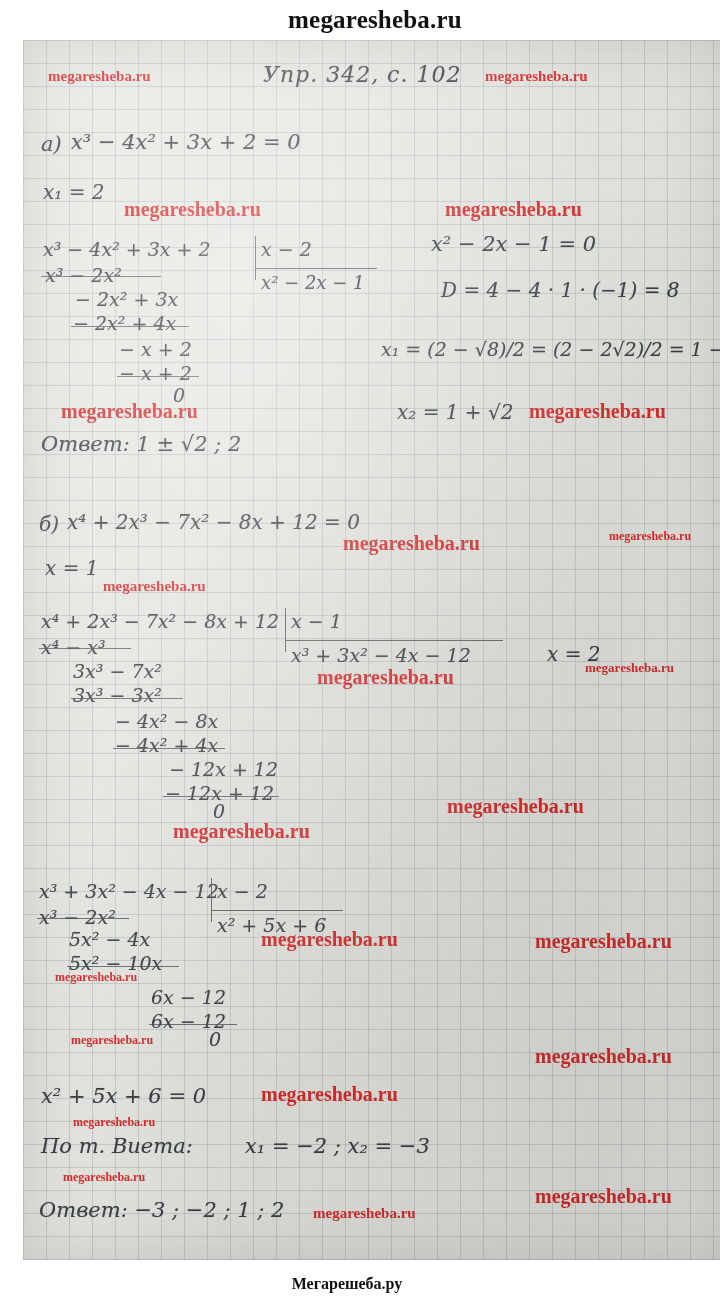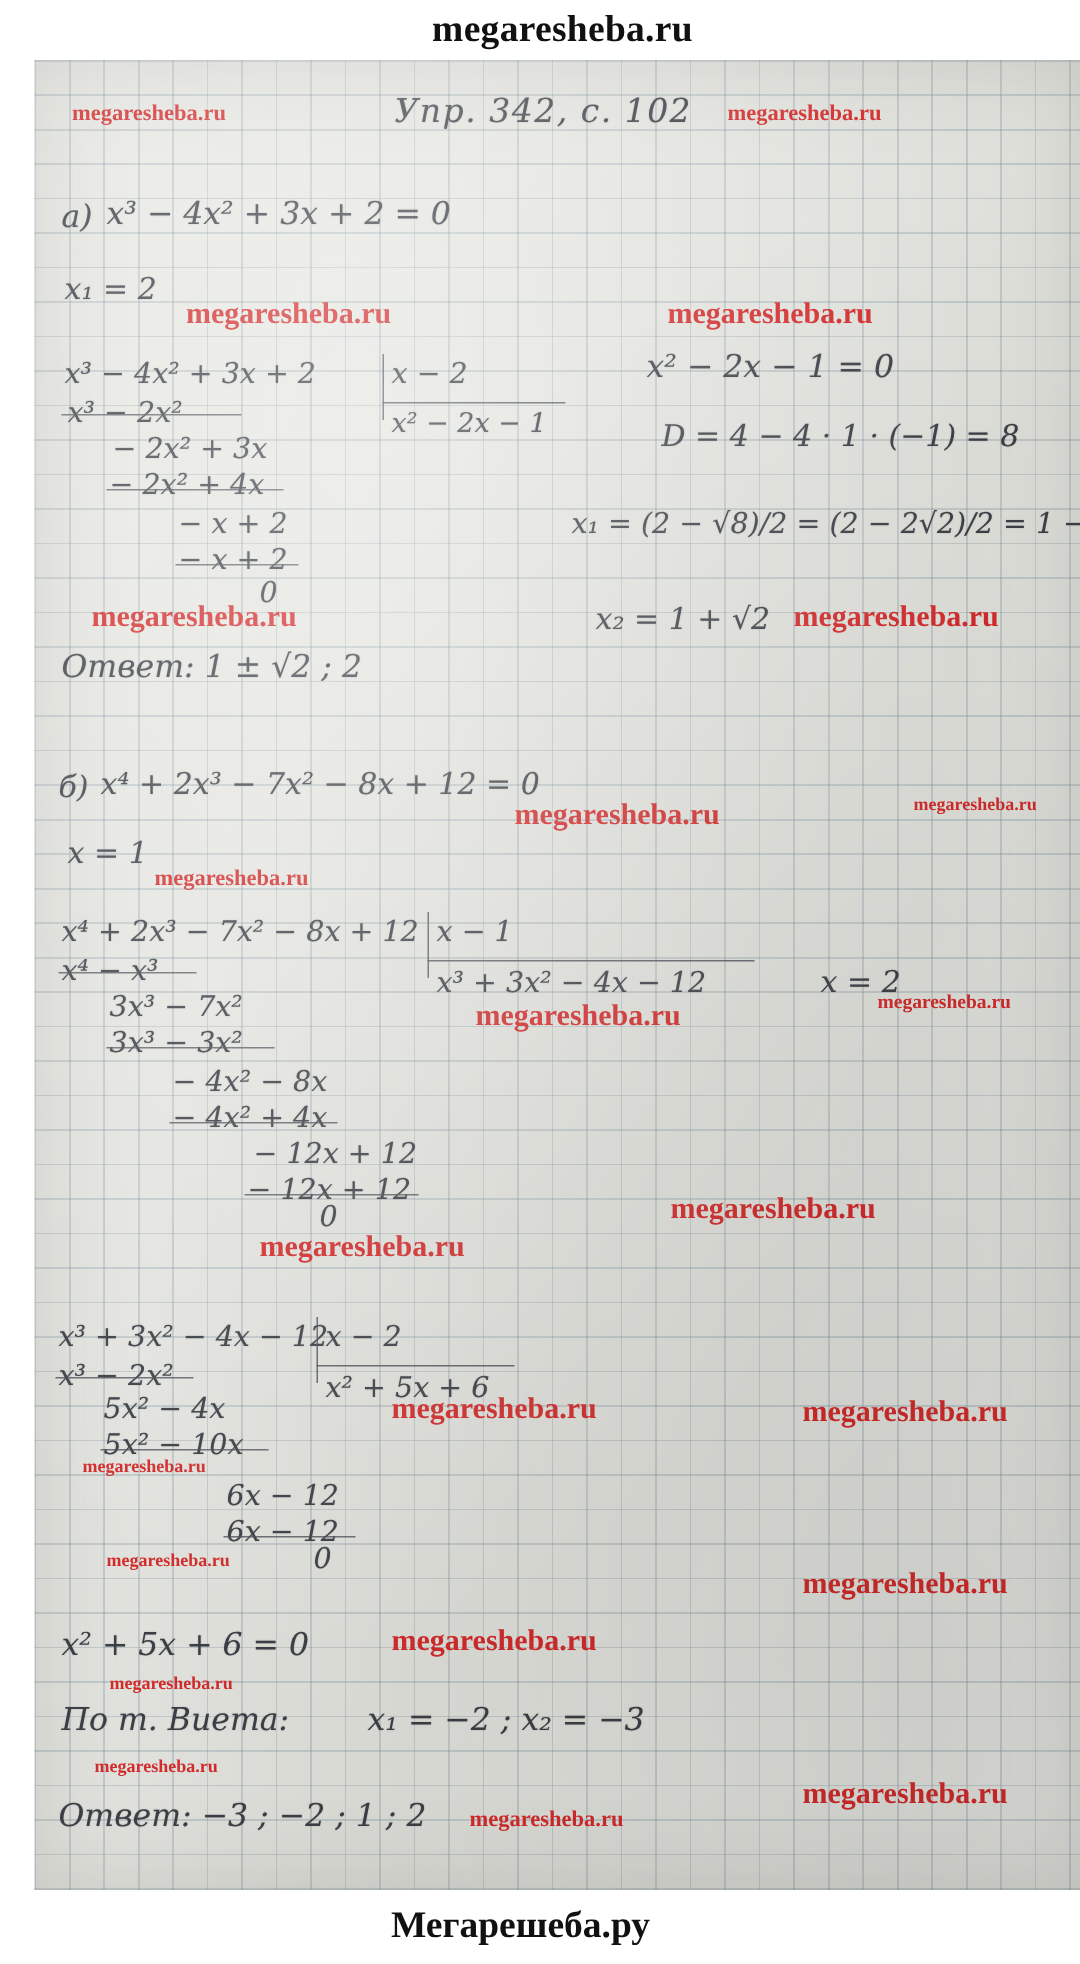--- a/index.html
+++ b/index.html
@@ -9,21 +9,21 @@
 
   .top-brand{
     position:absolute;left:0;top:0;width:720px;height:40px;
     display:flex;align-items:center;justify-content:center;
     font-family:"Liberation Serif",serif;font-weight:bold;font-size:25px;color:#111;
     letter-spacing:0.2px;
   }
   .bottom-brand{
     position:absolute;left:0;bottom:0;width:664px;height:50px;
     display:flex;align-items:center;justify-content:center;
-    font-family:"Liberation Serif",serif;font-weight:bold;font-size:25px;color:#111;
+    font-family:"Liberation Serif",serif;font-weight:bold;font-size:16px;color:#111;
   }
 
   
   .sheet{
     position:absolute;left:8px;top:40px;width:704px;height:1220px;
     background:
       repeating-linear-gradient(to right, rgba(120,140,155,0.30) 0 1px, rgba(0,0,0,0) 1px 23px),
       repeating-linear-gradient(to bottom, rgba(120,140,155,0.30) 0 1px, rgba(0,0,0,0) 1px 23px),
       linear-gradient(115deg,#e8e9e4 0%,#e3e4df 35%,#dedfd9 60%,#e6e7e2 100%);
     box-shadow:inset 0 0 60px rgba(120,120,110,0.25);

